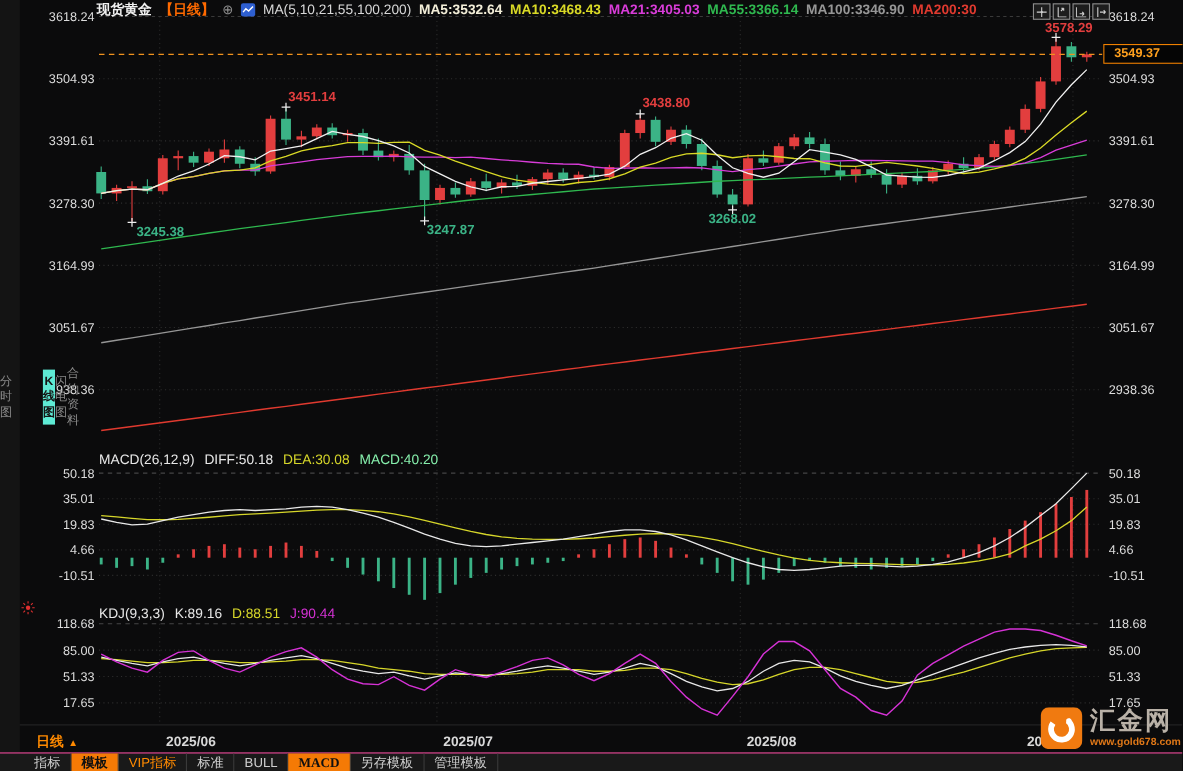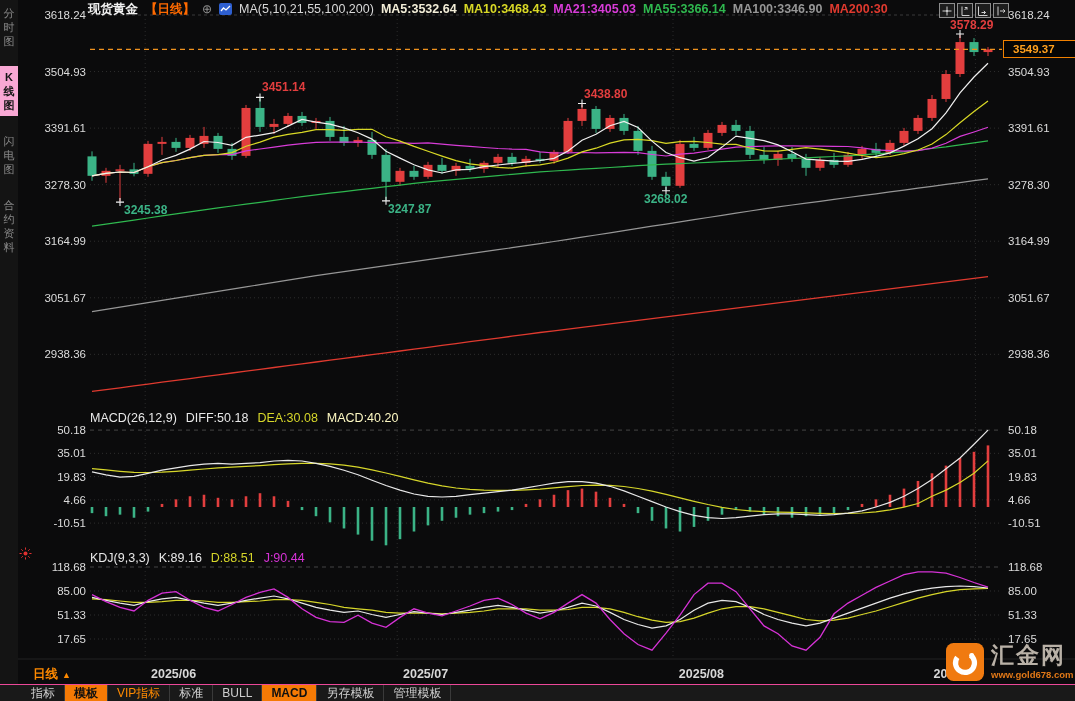--- a/index.html
+++ b/index.html
@@ -4,24 +4,24 @@
 <style>
   html,body{margin:0;padding:0;}
   body{
     width:1075px;height:701px;position:relative;overflow:hidden;
     background:#0b0b0c;color:#ddd;
     font-family:"Liberation Sans",sans-serif;
   }
   #chart-svg{position:absolute;left:0;top:0;z-index:1;}
   
   .sidebar{position:absolute;left:0;top:0;width:18px;height:683px;background:#141414;
-    display:flex;flex-direction:column;align-items:center;padding-top:2px;gap:14px;z-index:6;}
+    display:flex;flex-direction:row;align-items:center;padding-top:19px;z-index:6;}
   .v-tab{width:18px;font-size:11px;line-height:14px;color:#8a8a8a;text-align:center;
     word-break:break-all;overflow-wrap:anywhere;padding:4px 0;cursor:pointer;}
-  .v-tab.active{background:#f9a8d4;color:#161616;font-weight:bold;}
+  .v-tab.active{background:#5eead4;color:#161616;font-weight:bold;margin-left:28px;}
   
   .header{position:absolute;left:88px;top:1px;height:16px;display:flex;align-items:center;
     gap:7px;font-size:12.5px;z-index:5;white-space:nowrap;}
   .sym{color:#f0f0f0;font-weight:bold;}
   .period-tag{color:#ff6a00;font-weight:bold;}
   .plus-glyph{color:#8f8f8f;font-size:12px;}
   .mini-chart{width:13px;height:12px;background:#2e5fd0;border-radius:2px;display:inline-flex;
     align-items:center;justify-content:center;}
   .ma-params{color:#d8d8d8;text-align:center;}
   .ma-val{font-weight:bold;}
@@ -37,21 +37,21 @@
   .ind-row{position:absolute;left:90px;display:flex;gap:9px;font-size:12.5px;z-index:5;white-space:nowrap;}
   
   .period-chip{position:absolute;left:33px;top:666px;z-index:5;font-size:12.5px;font-weight:bold;
     color:#ff8a00;display:flex;align-items:center;gap:4px;cursor:pointer;}
   .period-chip .arr{font-size:9px;}
   
   .bottombar{position:absolute;left:0;top:684px;width:1075px;height:17px;background:#191919;
     border-top:1px solid #ec4899;display:flex;align-items:stretch;padding-left:22px;
     font-size:12px;z-index:7;box-sizing:border-box;}
   .btab{padding:0 9px;line-height:16px;color:#cfcfcf;border-right:1px solid #3a3a3a;cursor:pointer;}
-  .btab.active{background:#f57a05;color:#101010;font-weight:bold;}
+  .btab.active{background:#f57a05;color:#101010;font-weight:bold;font-family:Liberation Serif, serif;}
   .btab.vip{color:#ff8a00;}
   
   .alarm{position:absolute;left:19px;top:546px;z-index:6;}
   
   .logo{position:absolute;left:946px;top:643px;display:flex;align-items:center;gap:7px;z-index:8;}
   .logo-txt{display:flex;flex-direction:column;line-height:1;}
   .logo-title{font-size:23px;font-weight:bold;color:#b9b1a7;letter-spacing:2px;}
   .logo-url{font-size:9.5px;font-weight:bold;color:#e07818;margin-top:3px;}
   svg text{font-family:"Liberation Sans",sans-serif;}
 </style>
@@ -397,21 +397,21 @@
       </svg>
   </span>
 </div>
 
 <div class="badge" style="top: 40px;">3549.37</div>
 
 <div class="ind-row" style="top:411px;">
   <span style="color:#e8e8e8;">MACD(26,12,9)</span>
   <span style="color:#e8e8e8;">DIFF:50.18</span>
   <span style="color:#d6d62a;">DEA:30.08</span>
-  <span style="color:#fef9c3;">MACD:40.20</span>
+  <span style="color:#86efac;">MACD:40.20</span>
 </div>
 
 <div class="ind-row" style="top:551px;">
   <span style="color:#e8e8e8;">KDJ(9,3,3)</span>
   <span style="color:#e8e8e8;">K:89.16</span>
   <span style="color:#d6d62a;">D:88.51</span>
   <span style="color:#d632d6;">J:90.44</span>
 </div>
 
 <div class="alarm">

